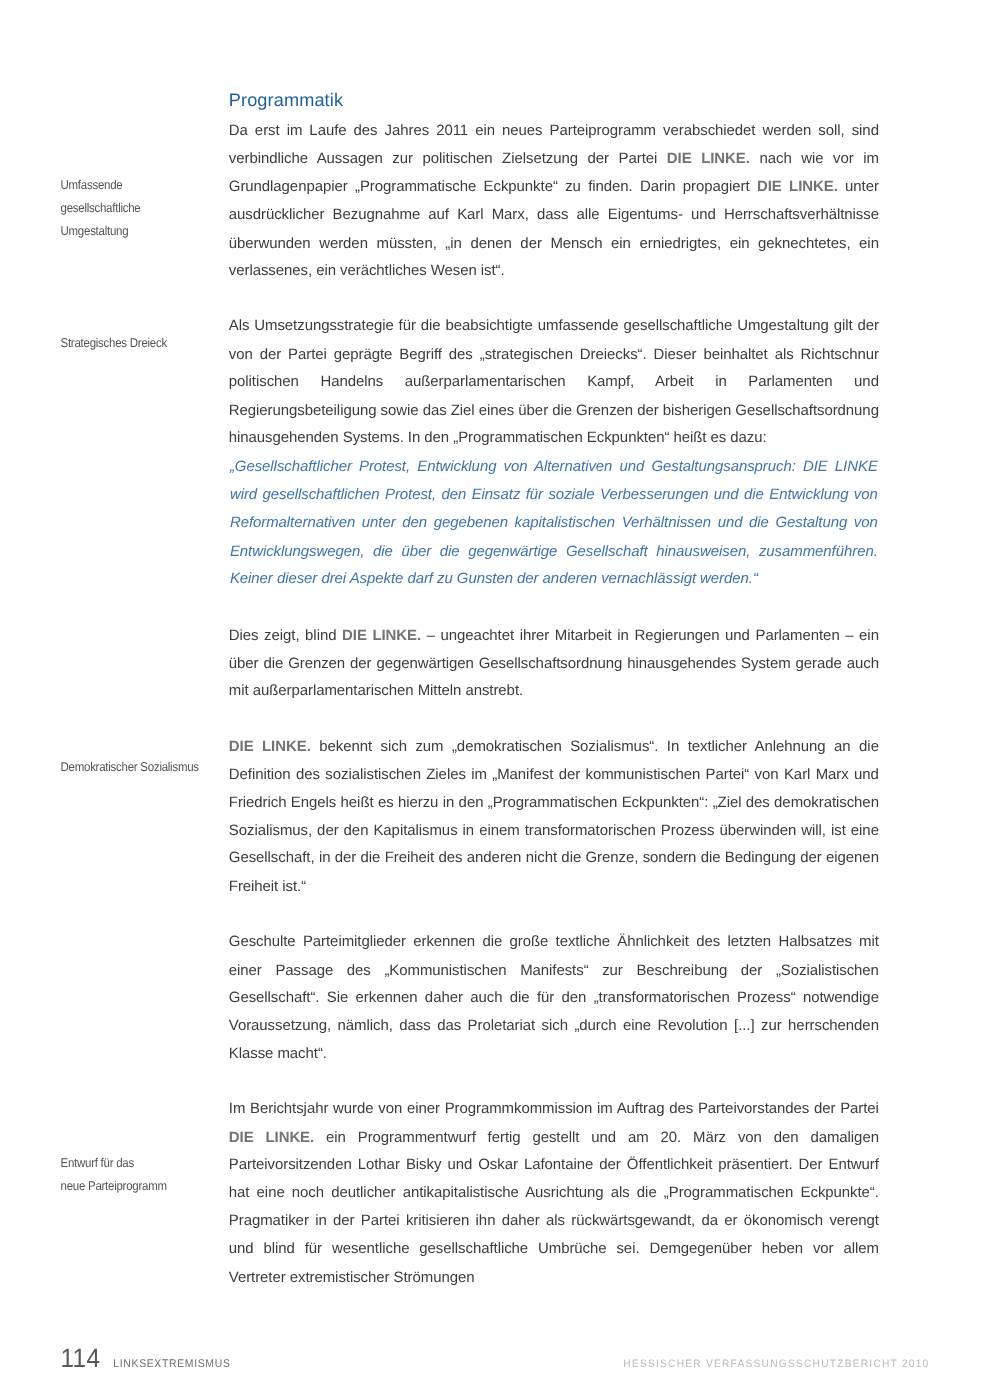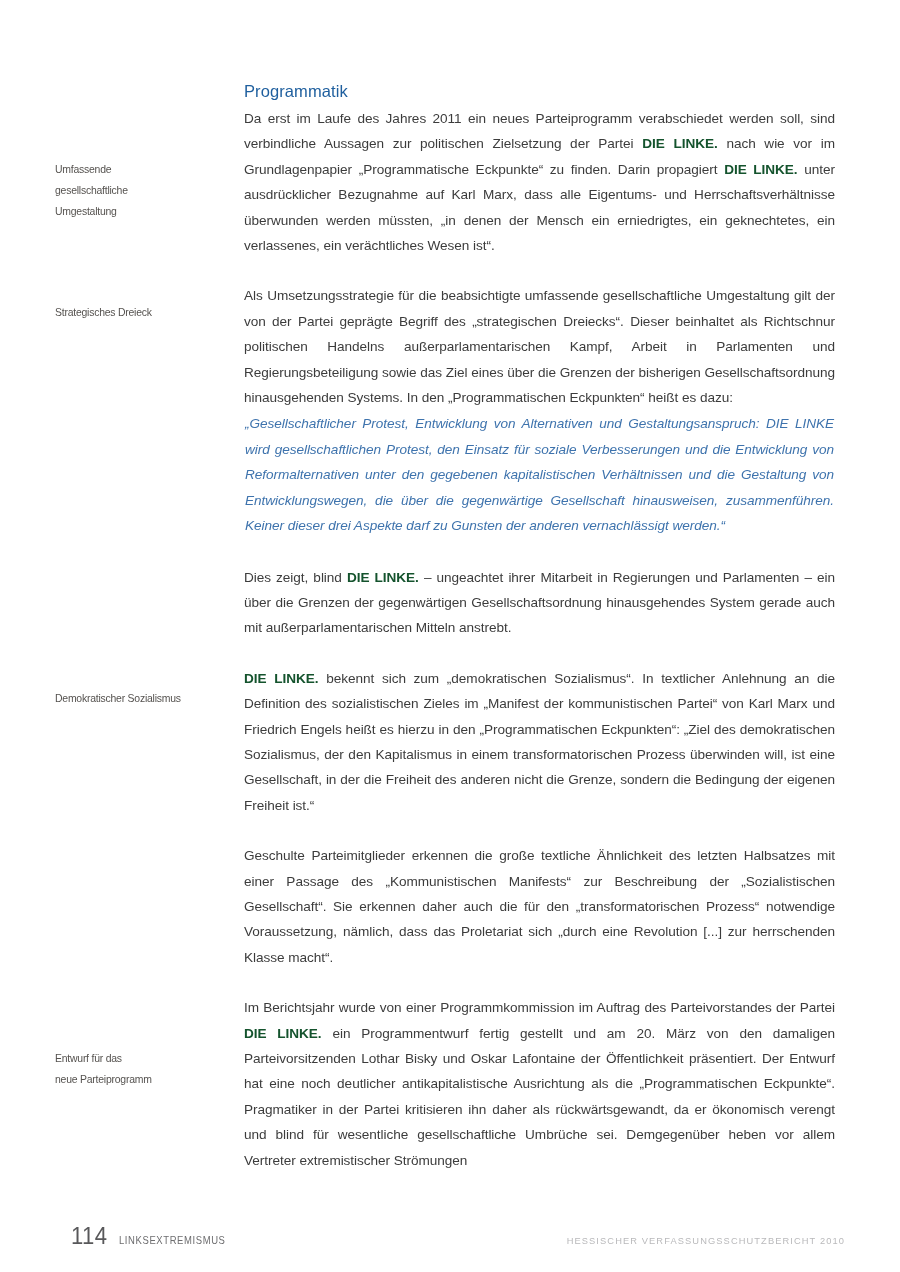--- a/index.html
+++ b/index.html
@@ -41,21 +41,21 @@
   .margin-note.wide {
     width: 210px;
   }
   .margin-note.right-align {
     width: 178px;
   }
 
   
   .col {
     position: absolute;
-    left: 244px;
+    left: 208px;
     width: 591px;
     top: 0;
   }
 
   h2.section-title {
     font-size: 16.5px;
     line-height: 22px;
     font-weight: 400;
     color: #1f5f9e;
     margin: 0 0 4px 0;
@@ -78,35 +78,35 @@
     line-height: 25.4px;
     margin: 1px;
     text-align: justify;
     font-style: italic;
     color: #3e73ad;
     letter-spacing: -0.05px;
   }
 
   .strong {
     font-weight: 700;
-    color: #14532d;
+    color: #737373;
   }
   .spacer-md { height: 25px; }
 
   
   .footer {
     position: absolute;
     left: 55px;
     right: 55px;
     bottom: 24px;
     height: 30px;
   }
   .footer-left {
     position: absolute;
-    left: 16px;
+    left: 0;
     bottom: 0;
     display: flex;
     align-items: baseline;
     gap: 9px;
   }
   .page-number {
     font-size: 24px;
     line-height: 24px;
     color: #58585a;
     font-weight: 400;

